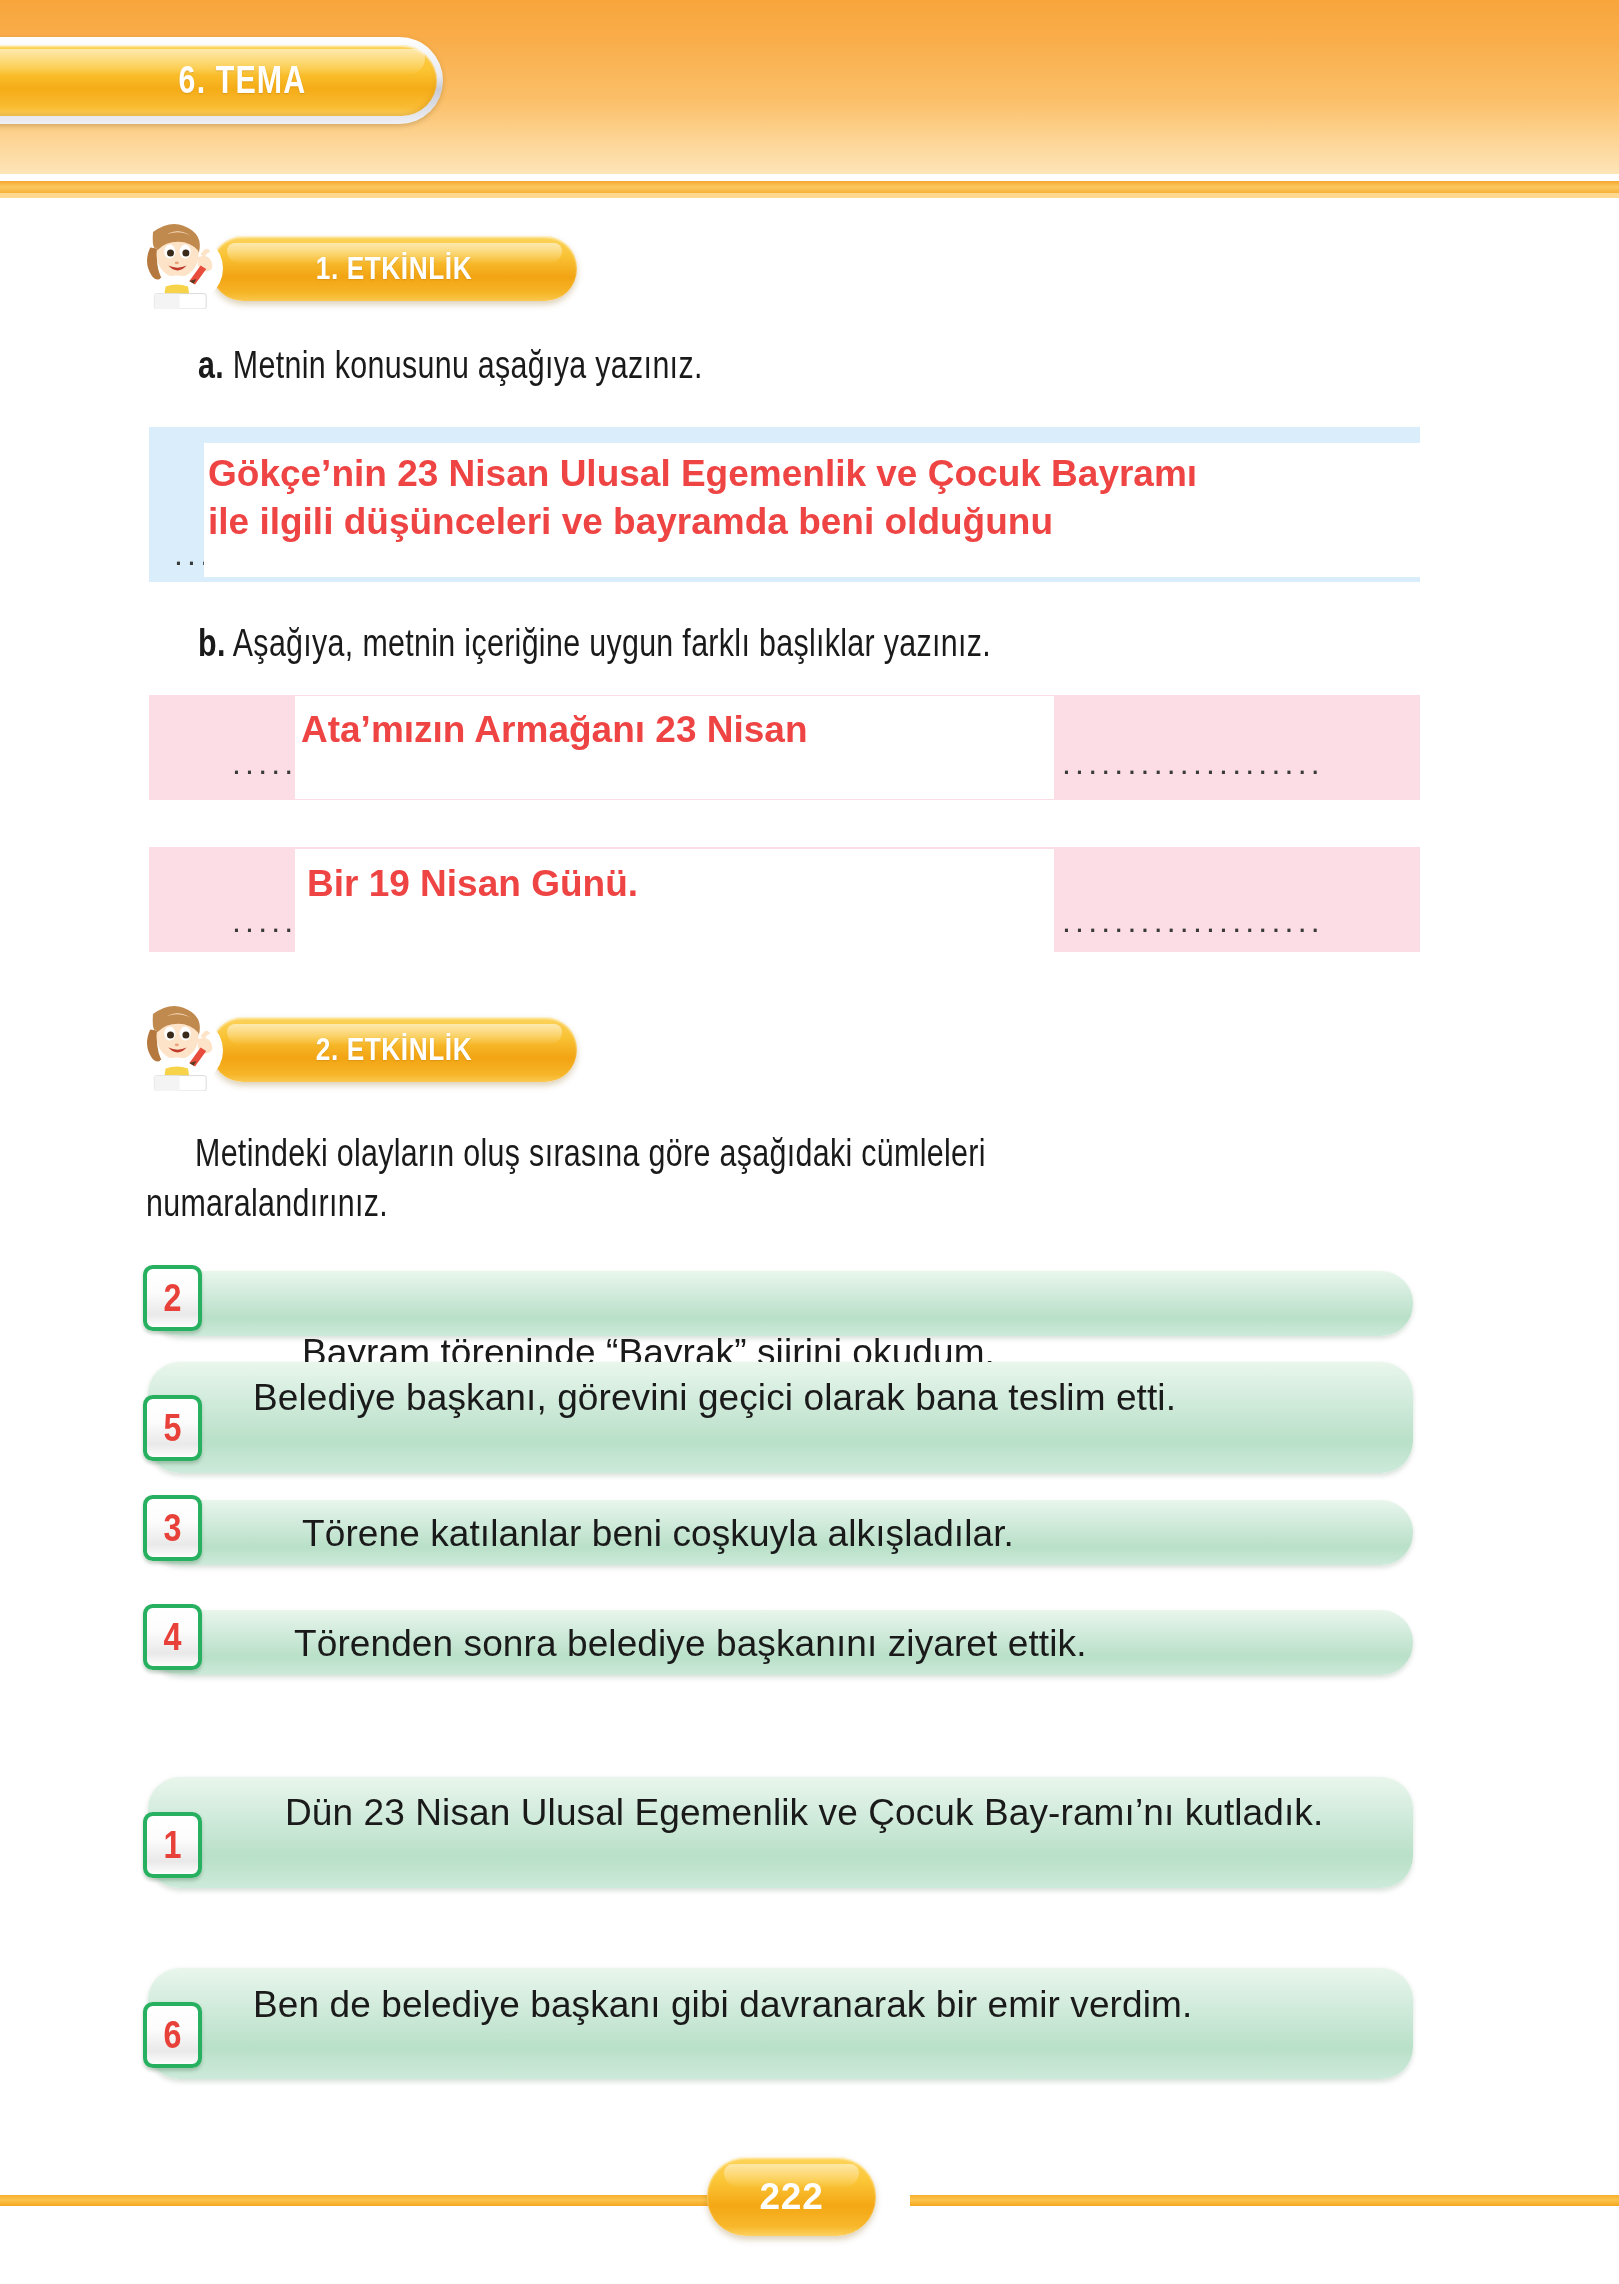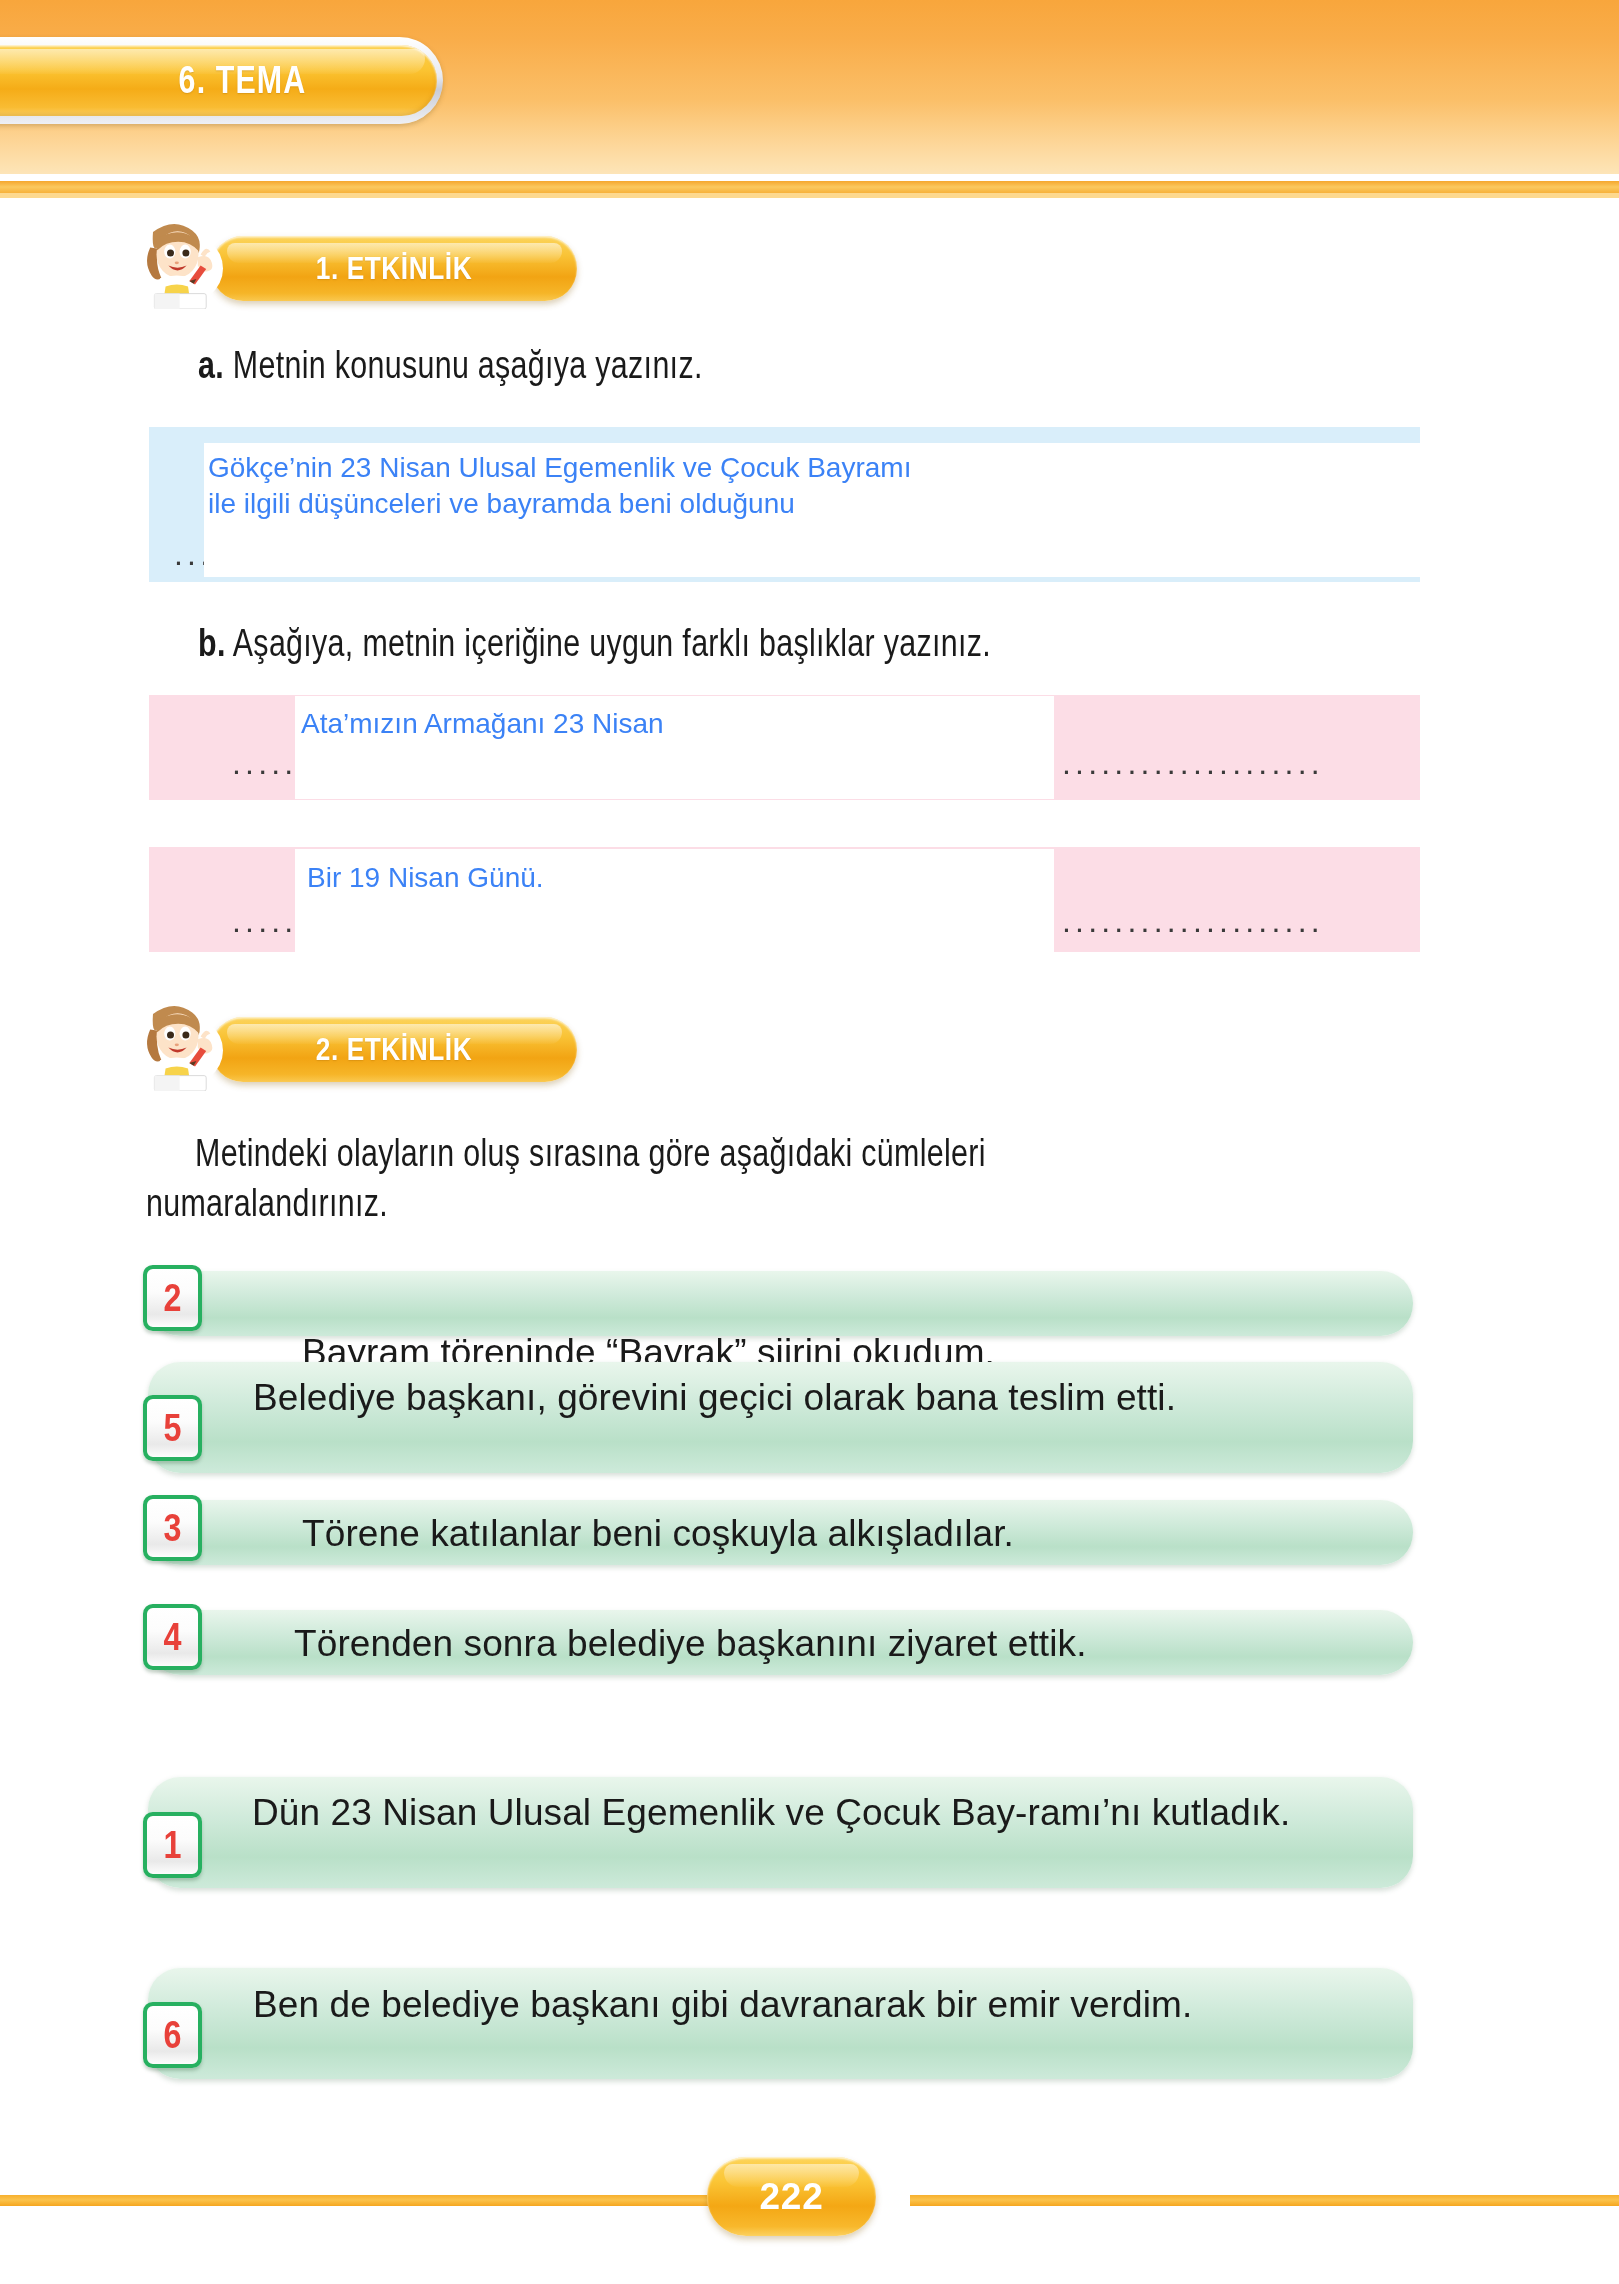--- a/index.html
+++ b/index.html
@@ -155,24 +155,24 @@
     letter-spacing: 4.2px;
     line-height: 1;
     white-space: nowrap;
   }
   .white-overlay {
     position: absolute;
     background: #ffffff;
   }
   .red-answer {
     position: absolute;
-    color: #3b82f6;
+    color: #ef4444;
     font-family: "Liberation Sans", sans-serif;
-    font-weight: normal;
-    font-size: 28px;
+    font-weight: bold;
+    font-size: 37px;
     line-height: 1.30;
     letter-spacing: 0px;
     white-space: nowrap;
   }
 
   
   .gpill {
     position: absolute;
     border-radius: 32px;
     background: linear-gradient(180deg, #e9f6ec 0%, #cfeada 38%, #b9e0c8 72%, #cdeada 100%);
@@ -381,21 +381,21 @@
 <div class="gnum" style="left:143px; top:1604px;">
   <span>4</span>
 </div>
 <div class="gtext" style="left:294px; top:1620px; width:1083px;">Törenden sonra belediye başkanını ziyaret ettik.</div>
 
 <div class="gpill" style="left:148px; top:1777px; width:1265px; height:111px;"></div>
 <div class="gnum" style="left:143px; top:1812px;">
   <span>1</span>
 </div>
 <div class="gtext just" style="left:252px; top:1789px; width:1136px;">
-  <span style="display:inline;">Dün 23 Nisan Ulusal Egemenlik ve Çocuk Bay-­ramı’nı kutladık.</span>
+  <span style="display:inline;margin-left:33px;">Dün 23 Nisan Ulusal Egemenlik ve Çocuk Bay-­ramı’nı kutladık.</span>
 </div>
 
 <div class="gpill" style="left:148px; top:1968px; width:1265px; height:111px;"></div>
 <div class="gnum" style="left:143px; top:2002px;">
   <span>6</span>
 </div>
 <div class="gtext just" style="left:253px; top:1981px; width:1133px;">
   <span style="display:inline;">Ben de belediye başkanı gibi davranarak bir emir verdim.</span>
 </div>
 

